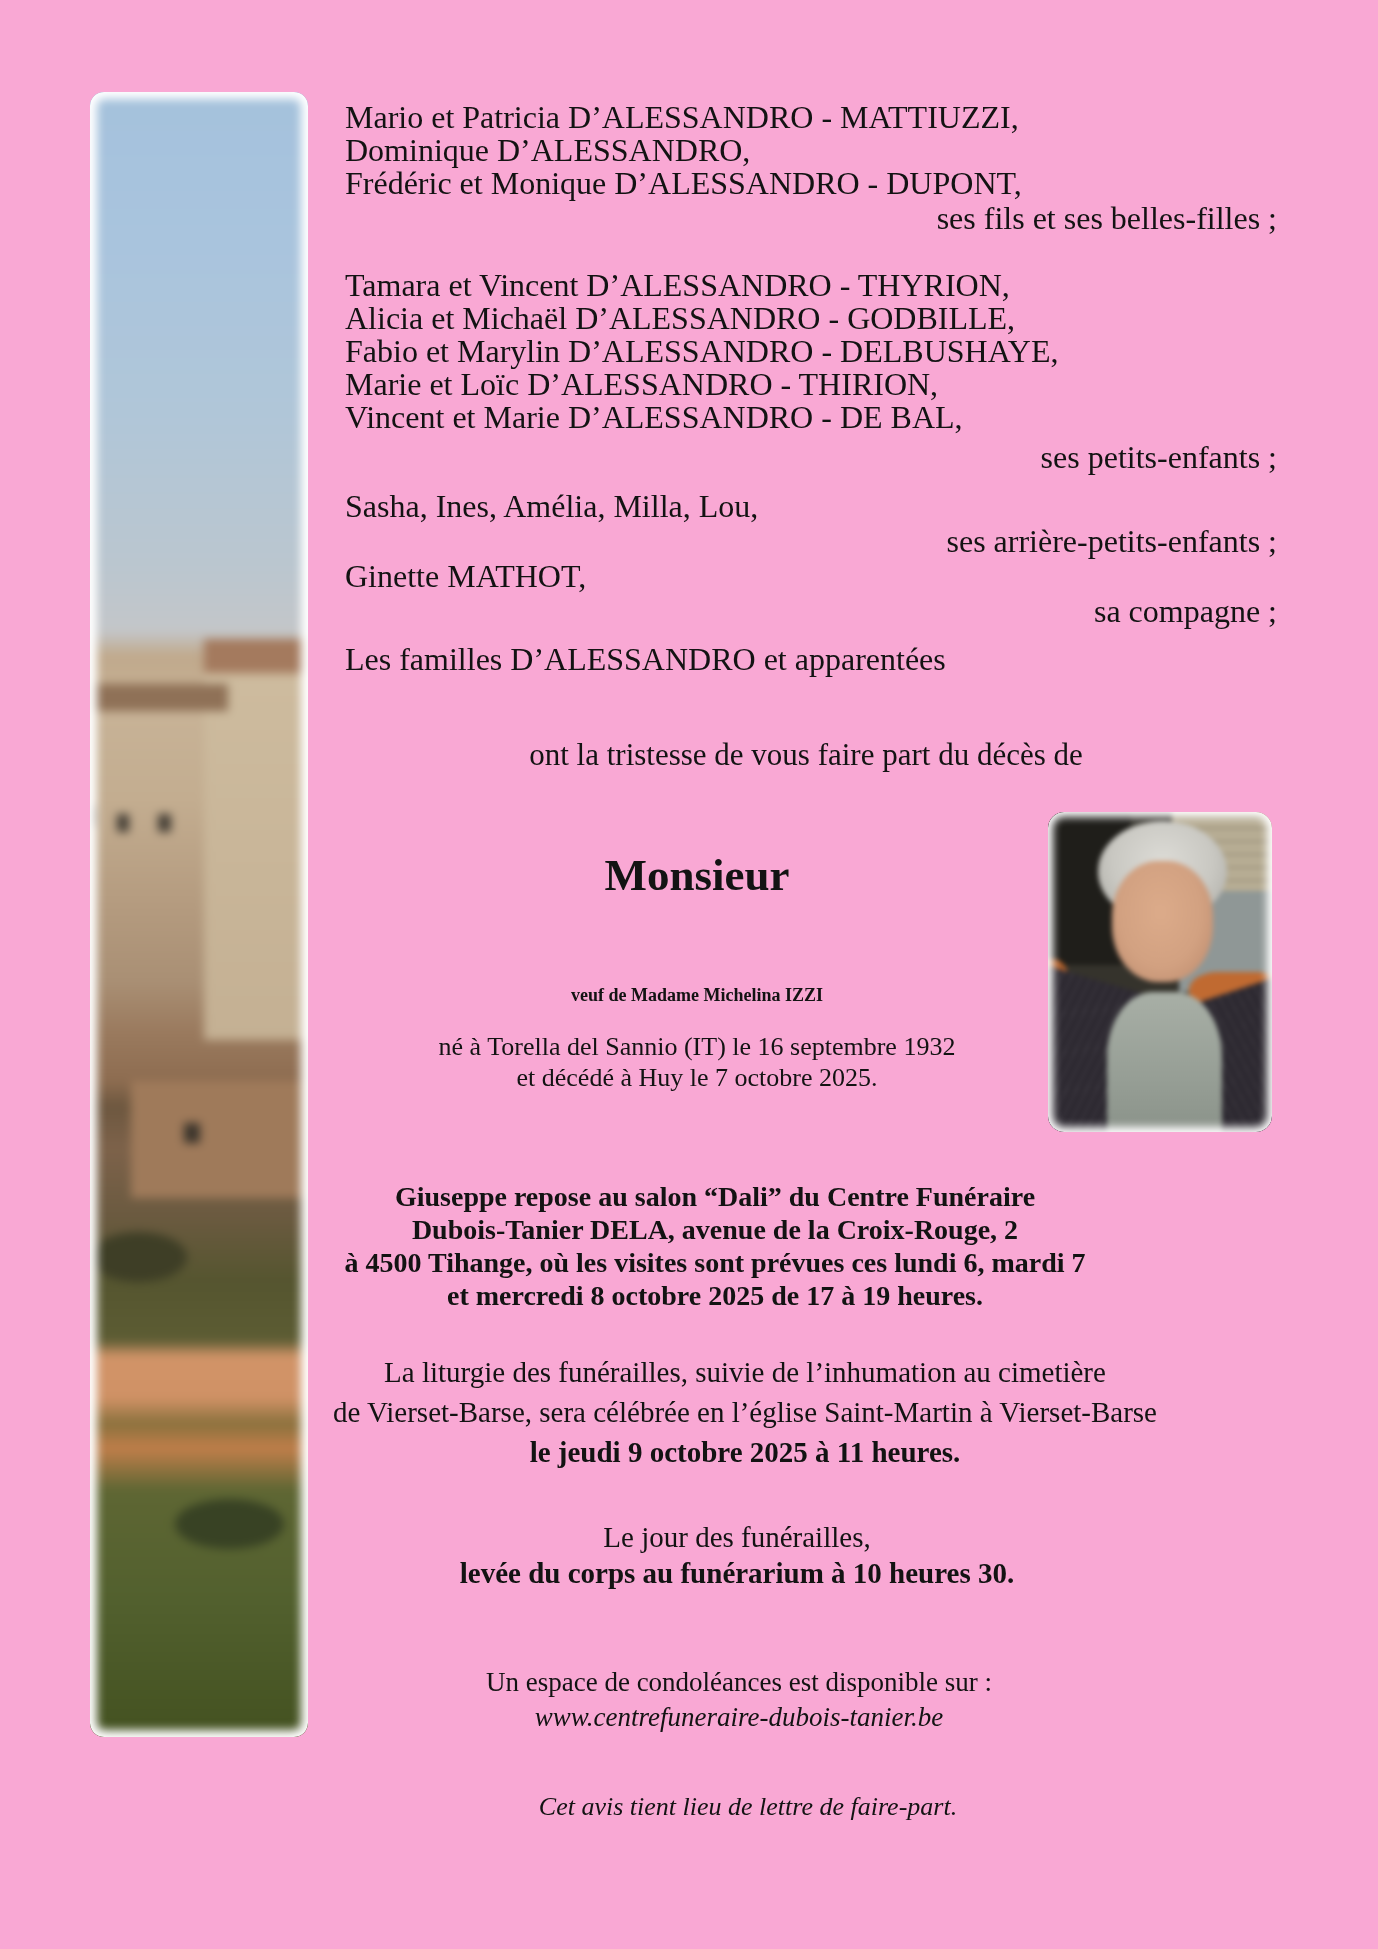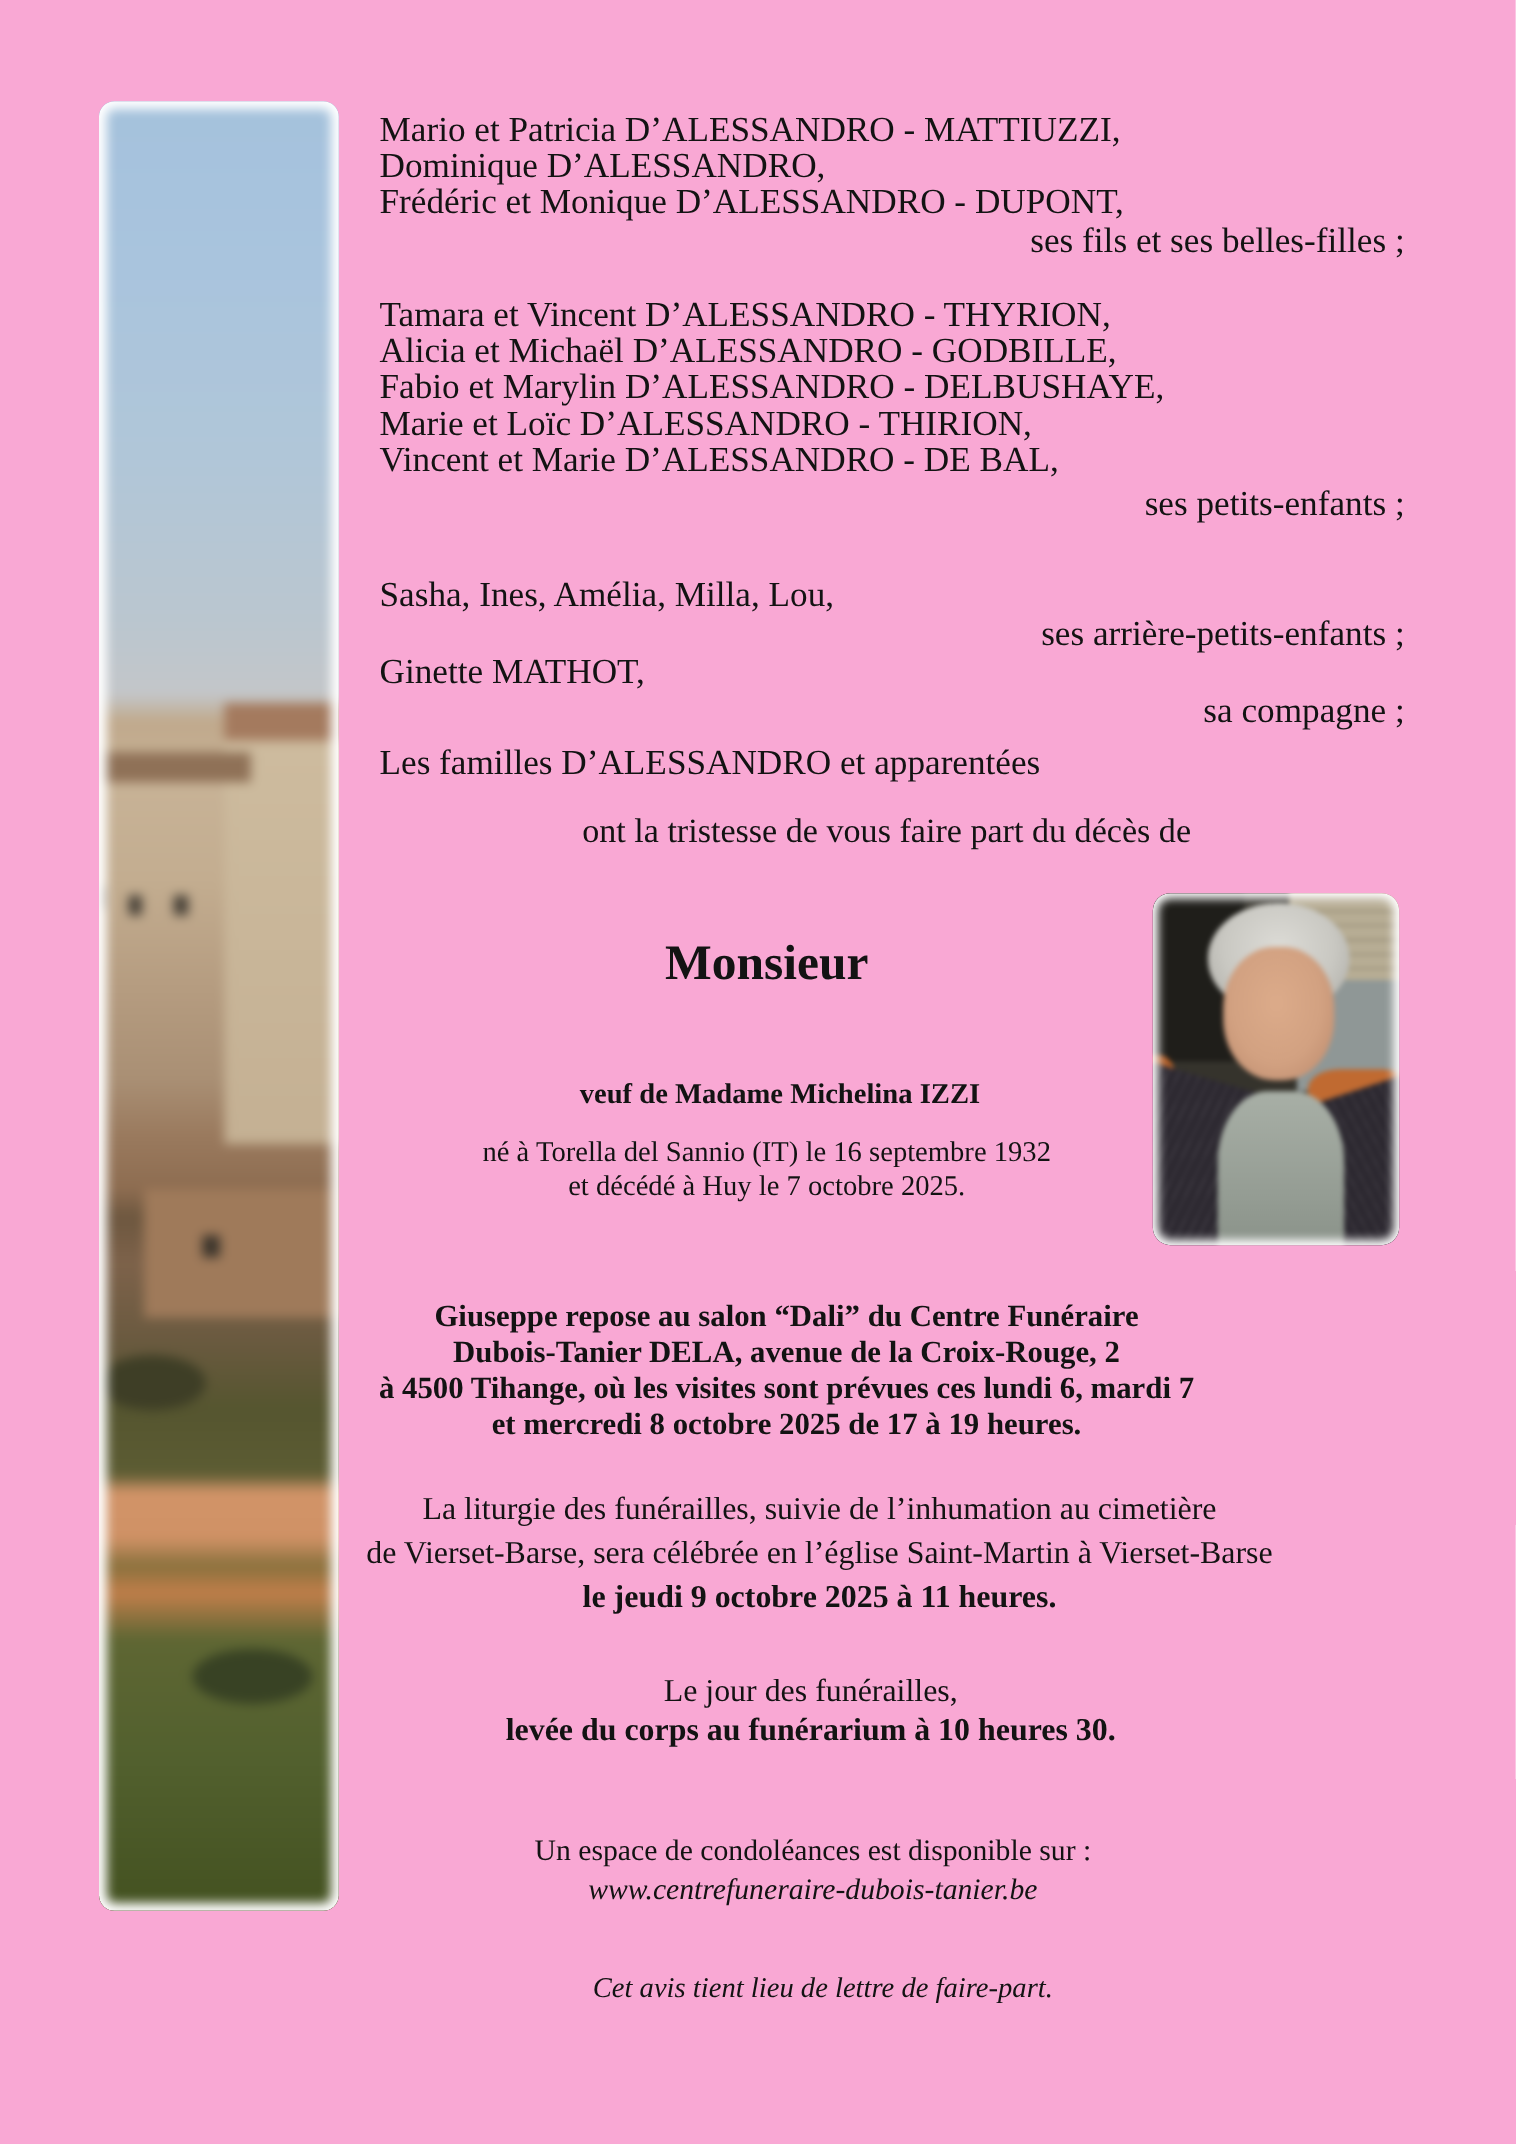--- a/index.html
+++ b/index.html
@@ -56,29 +56,29 @@
           background:linear-gradient(to bottom,#a8afa6 0%,#949c93 60%,#868e85 100%);}
   .portrait .feather{position:absolute;inset:0;border-radius:16px;
           box-shadow:inset 0 0 9px 5px #ffffff;pointer-events:none;}
 
   
   .abs{position:absolute;}
   .line{white-space:nowrap;}
   .names{left:345px;top:101px;width:932px;font-size:32px;line-height:33px;}
   .rightlabel{text-align:right;}
   .mt2{margin-top:2px;}.mt7{margin-top:7px;}.mt15{margin-top:15px;}
-  .mt34{margin-top:34px;}.mt35{margin-top:50px;}
+  .mt34{margin-top:34px;}.mt35{margin-top:16px;}
 
   .intro{left:288px;top:738px;width:1036px;text-align:center;font-size:31px;line-height:33px;}
   .monsieur{left:288px;top:849px;width:818px;text-align:center;
             font-size:45px;line-height:52px;font-weight:bold;}
   .bigname{left:288px;top:918px;width:818px;text-align:center;
             font-size:57px;line-height:64px;font-weight:bold;}
-  .veuf{left:300px;top:979px;width:818px;text-align:center;
-            font-size:26px;line-height:32px;font-weight:bold;}
+  .veuf{left:288px;top:979px;width:818px;text-align:center;
+            font-size:18px;line-height:32px;font-weight:bold;}
   .birth{left:288px;top:1031px;width:818px;text-align:center;font-size:26px;line-height:31px;}
   .visitation{left:288px;top:1180px;width:854px;text-align:center;
             font-size:28px;line-height:33px;font-weight:bold;}
   .liturgy{left:288px;top:1352px;width:914px;text-align:center;font-size:29px;line-height:40px;}
   .funeralday{left:288px;top:1519px;width:898px;text-align:center;font-size:29px;line-height:36px;}
   .condolences{left:288px;top:1665px;width:902px;text-align:center;font-size:27px;line-height:35px;}
   .footer{left:288px;top:1791px;width:920px;text-align:center;font-size:26px;line-height:32px;
           font-style:italic;}
   .bold{font-weight:bold;}
   .italic{font-style:italic;}

